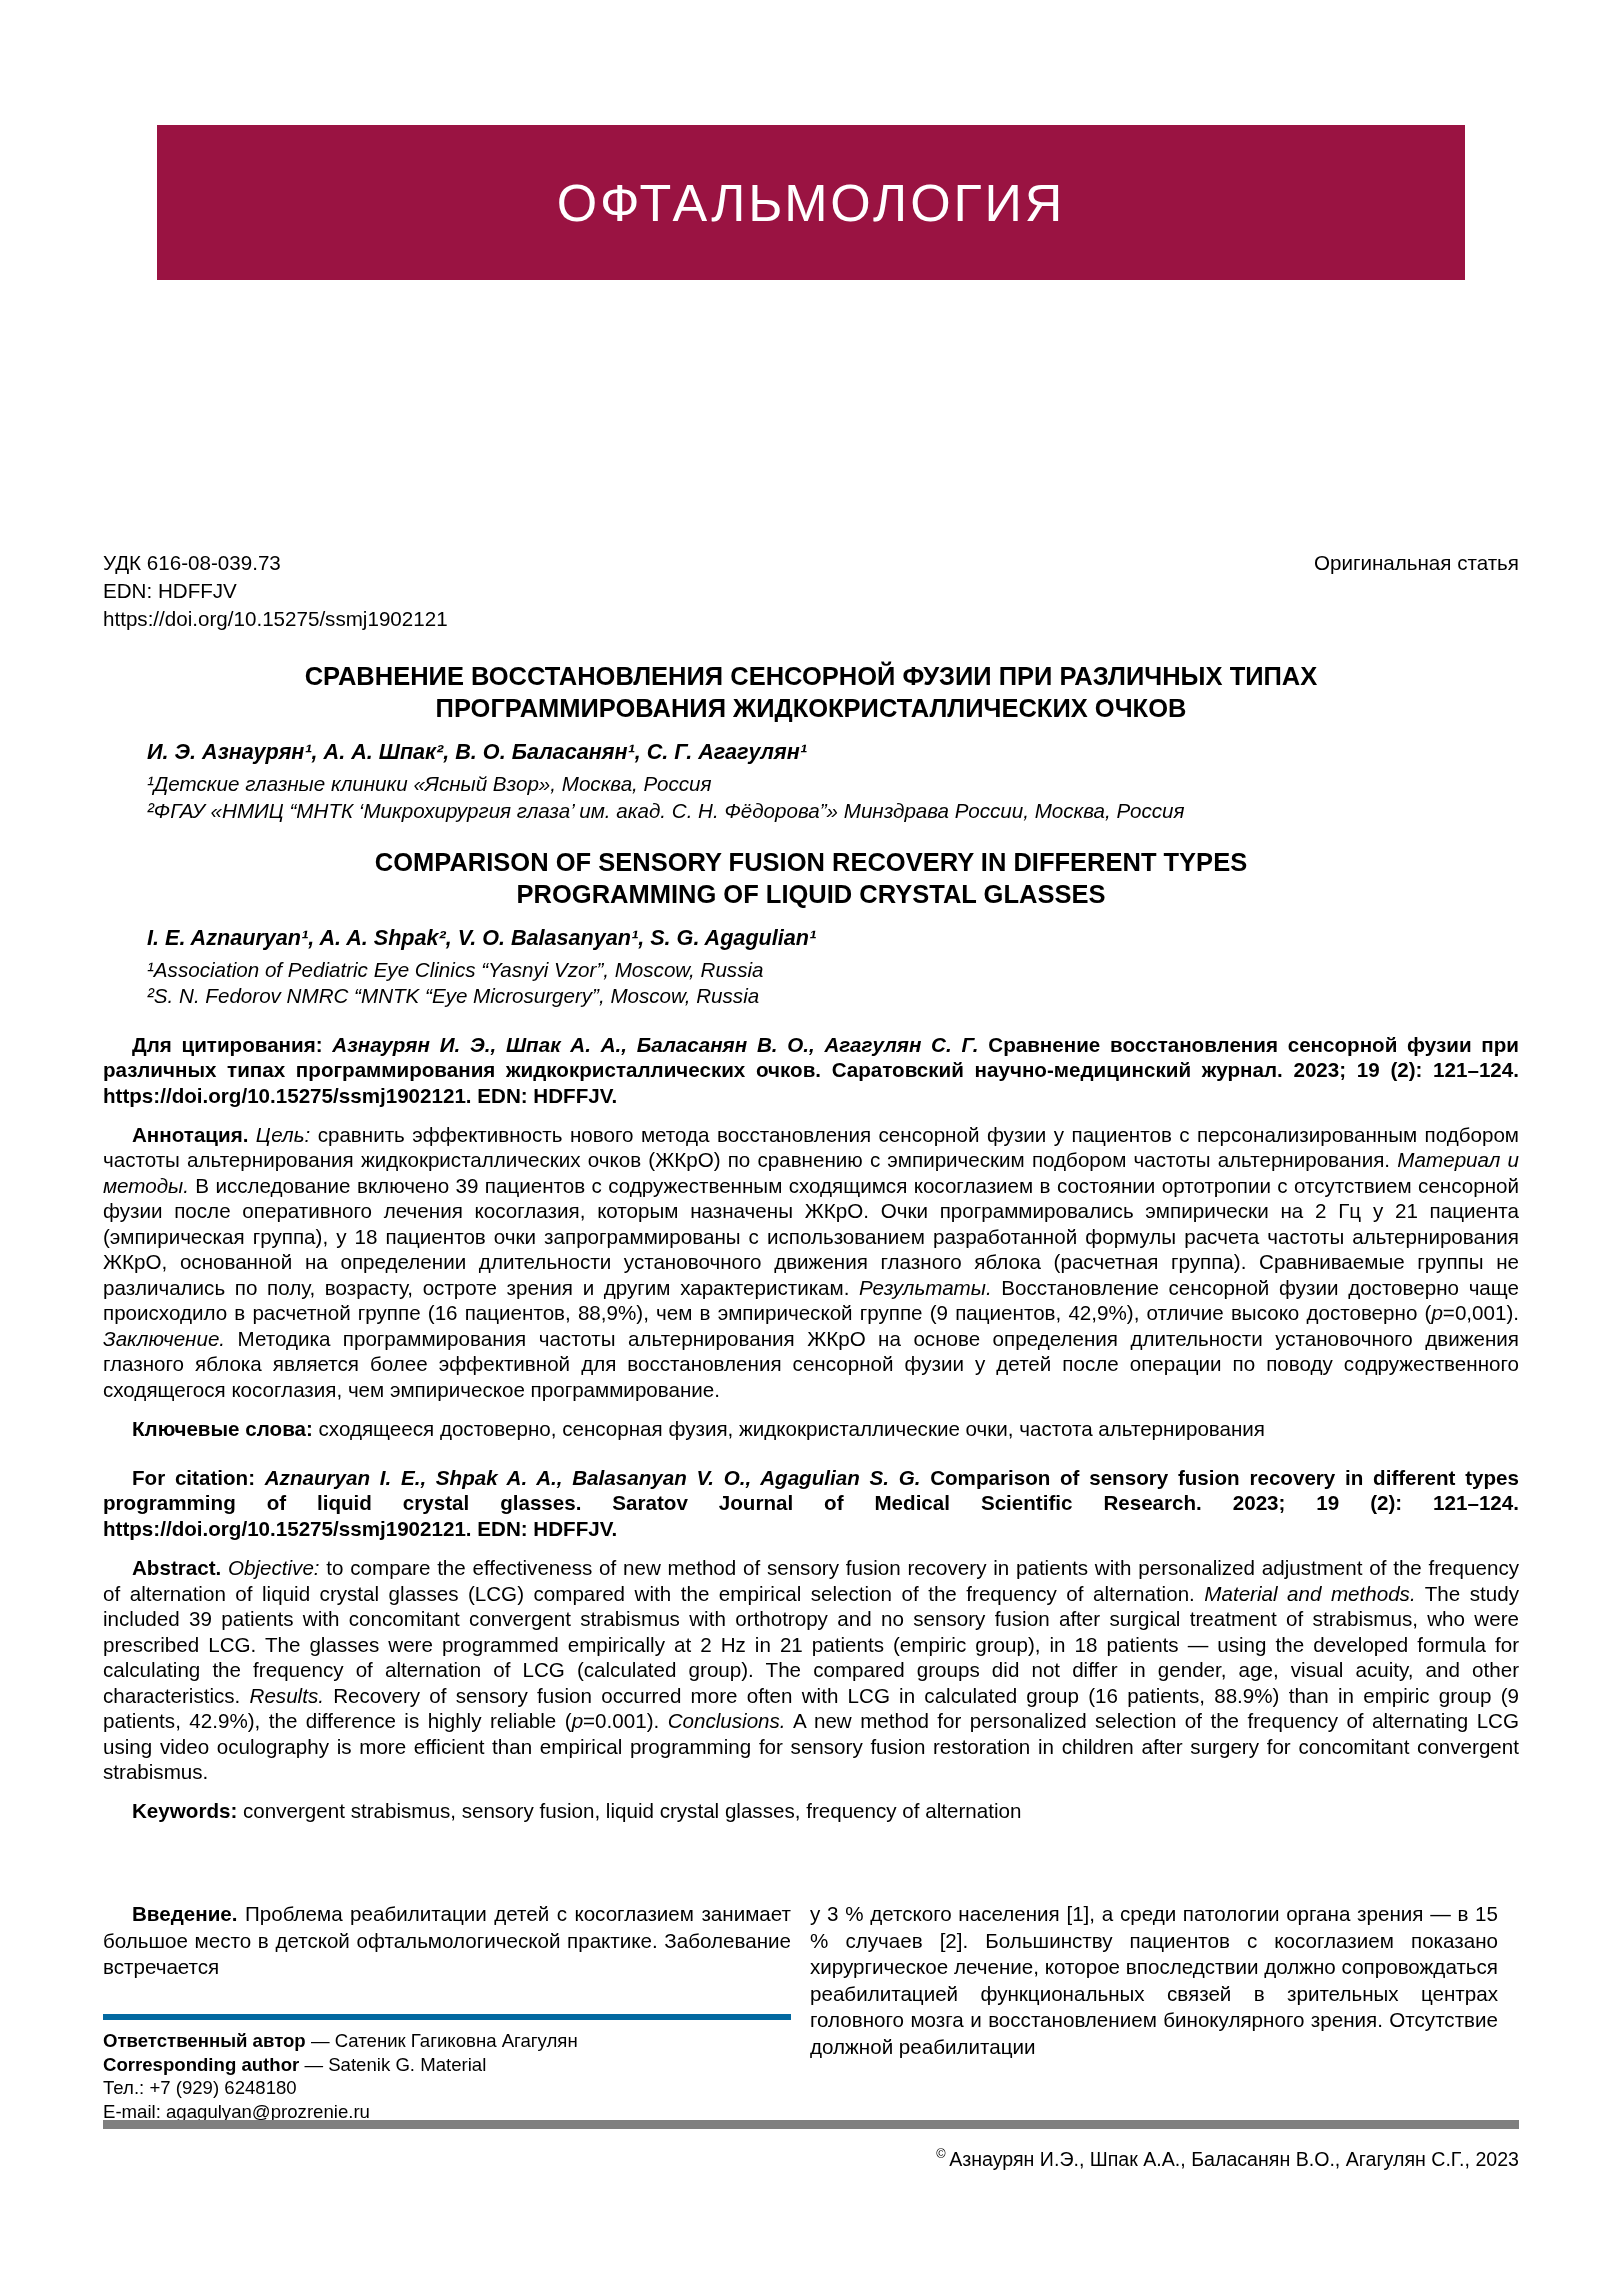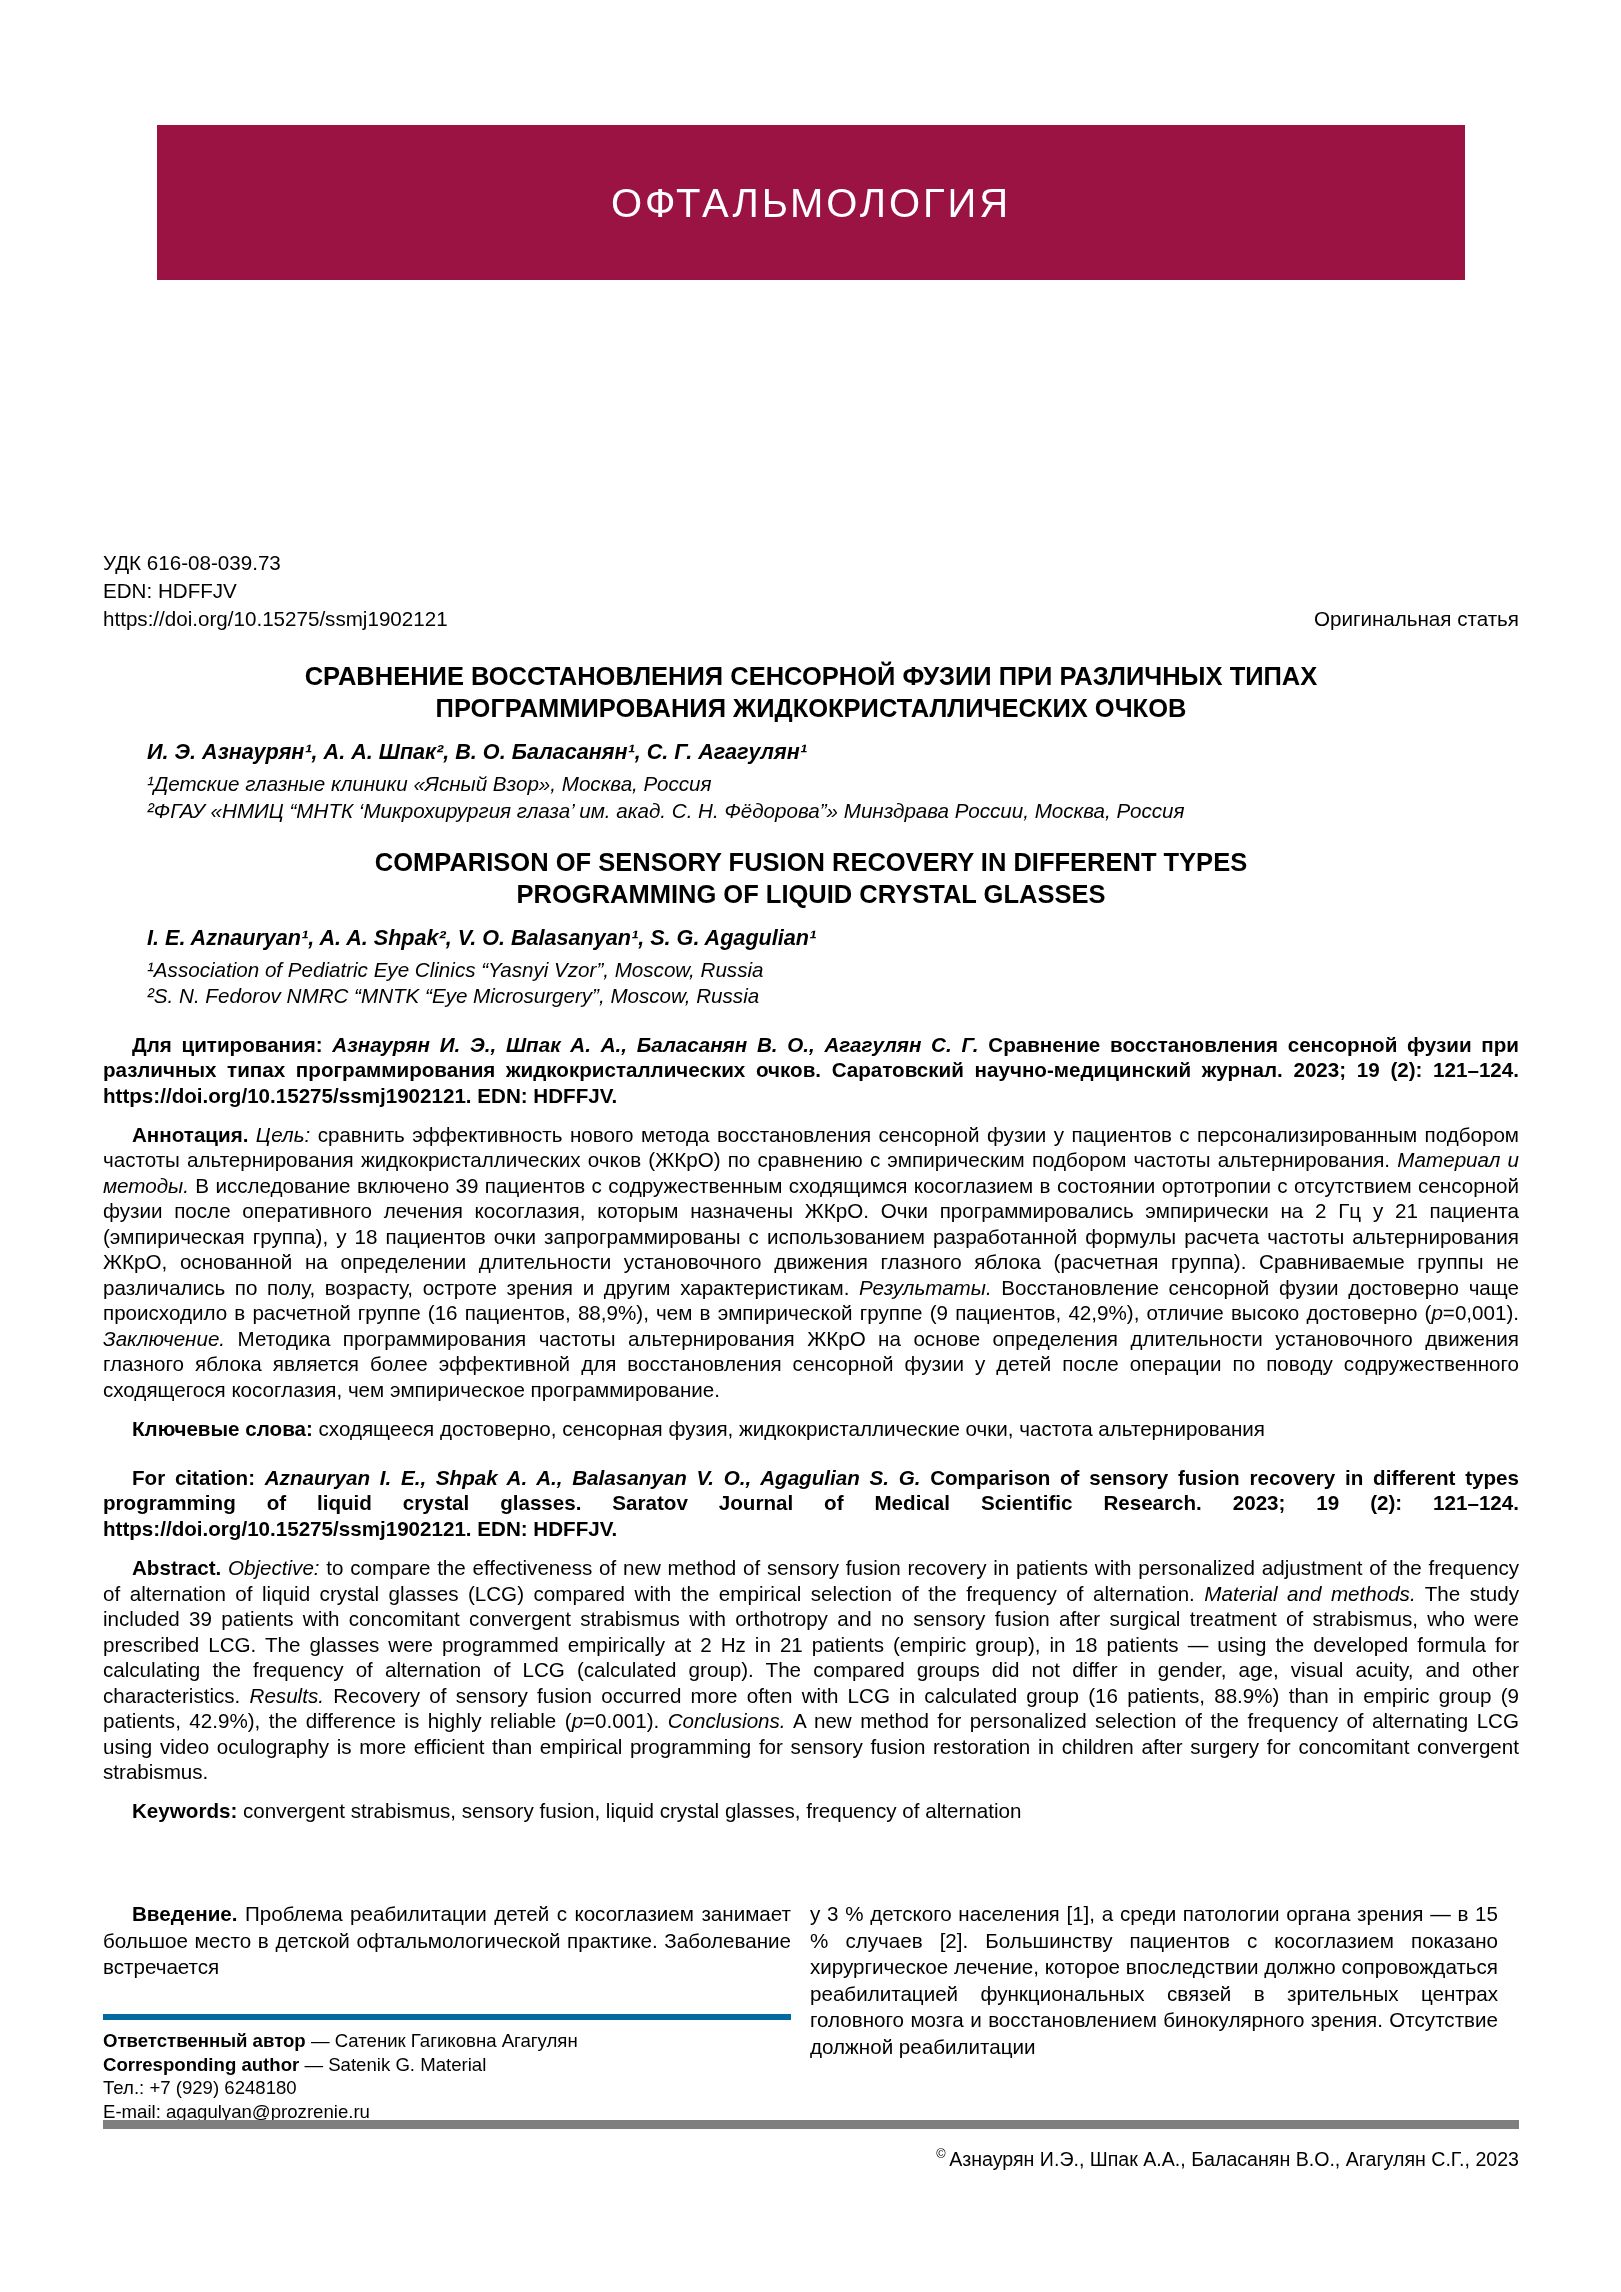--- a/index.html
+++ b/index.html
@@ -11,28 +11,28 @@
     color:#000;
     margin:0 auto;
     overflow:hidden;
   }
   
   .banner{
     position:absolute;left:157px;top:125px;width:1308px;height:155px;
     display:flex;align-items:center;justify-content:center;
   }
   .banner-title{
-    color:#fff;font-size:40px;font-weight:400;letter-spacing:2.9px;line-height:1;
+    color:#fff;font-size:52px;font-weight:400;letter-spacing:2.9px;line-height:1;
   }
   
   .content{
     position:absolute;left:103px;top:549px;width:1416px;
     font-size:20.6px;line-height:25.5px;
   }
-  .meta-block{display:flex;justify-content:space-between;align-items:flex-end;margin-bottom:27.4px;}
+  .meta-block{display:flex;justify-content:space-between;align-items:flex-start;margin-bottom:27.4px;}
   .meta-left div{line-height:28px;}
   .meta-right{line-height:28px;}
   .title-ru,.title-en{
     text-align:center;font-weight:700;font-size:25.5px;line-height:32px;margin-bottom:13.7px;
   }
   .authors{
     font-weight:700;font-style:italic;font-size:21.6px;line-height:27.4px;
     padding-left:44px;margin-bottom:5.9px;
   }
   .affiliations{

